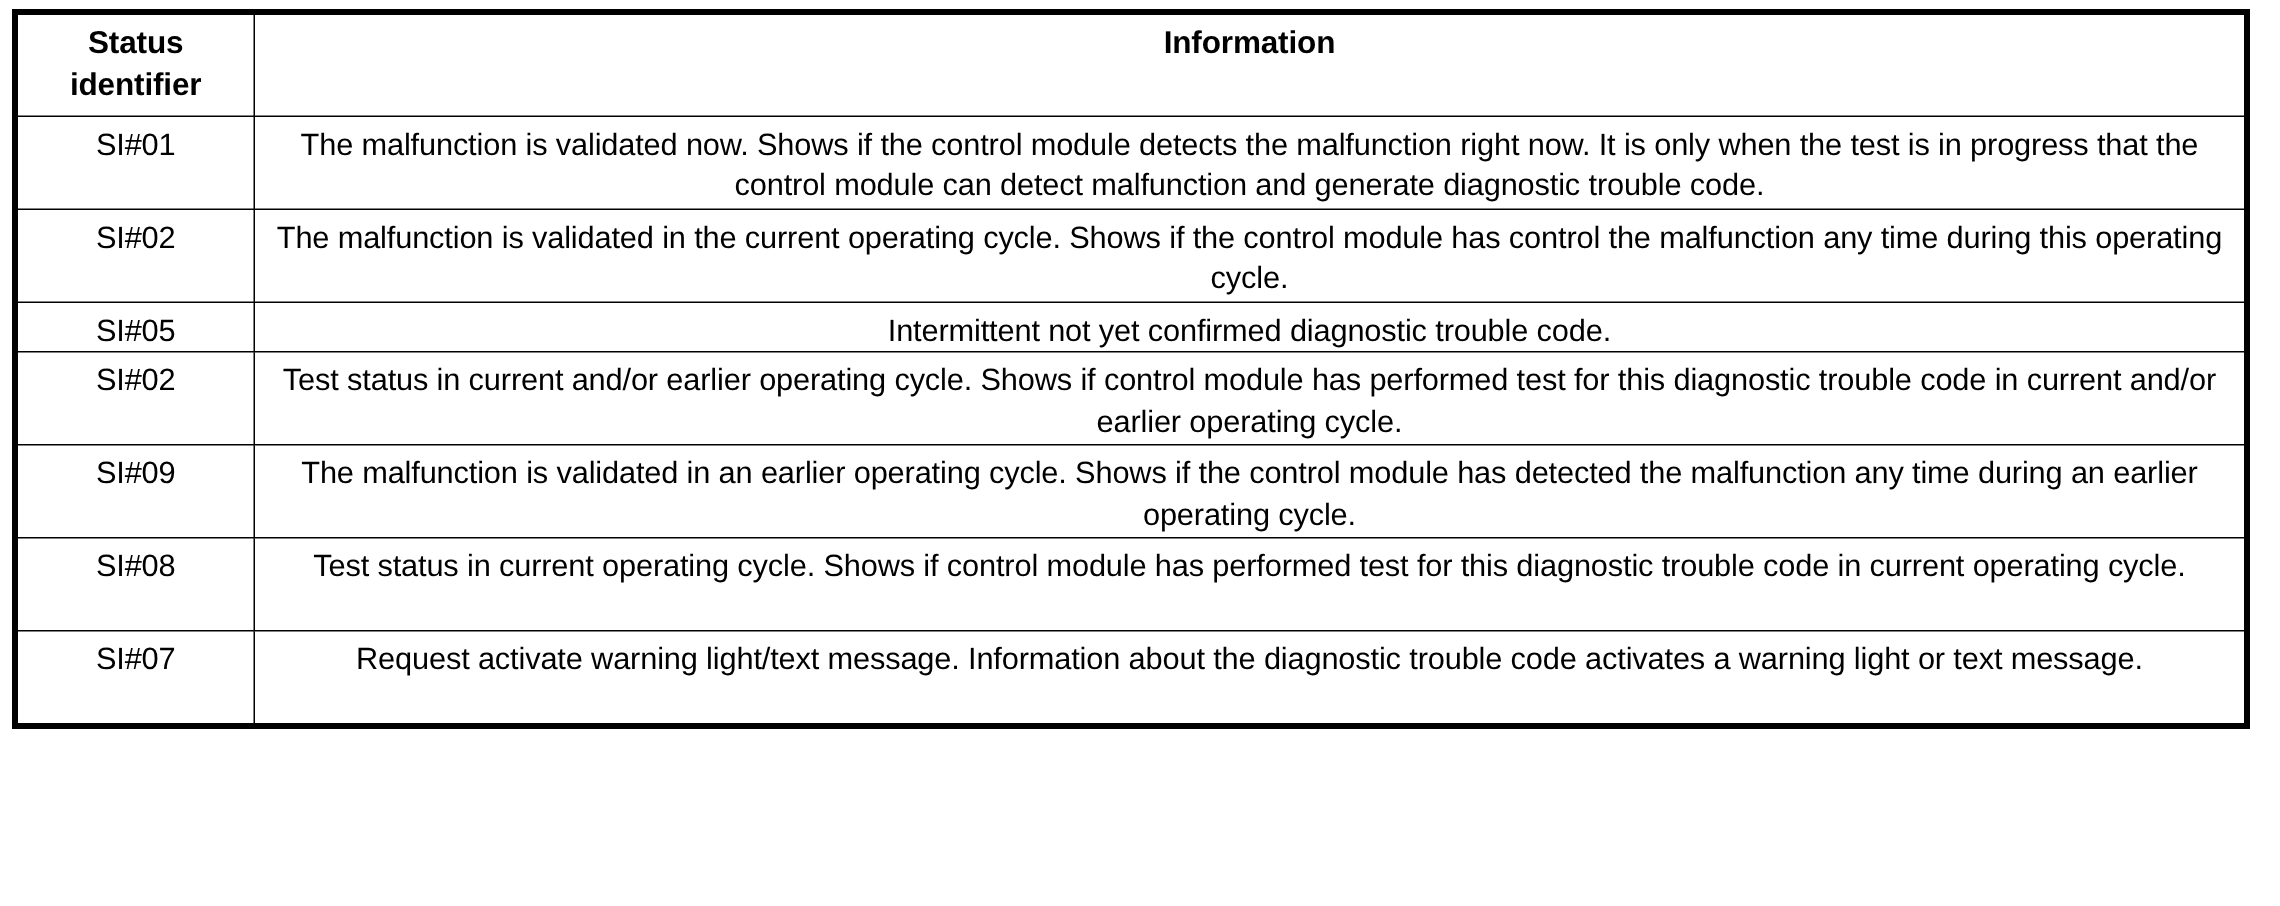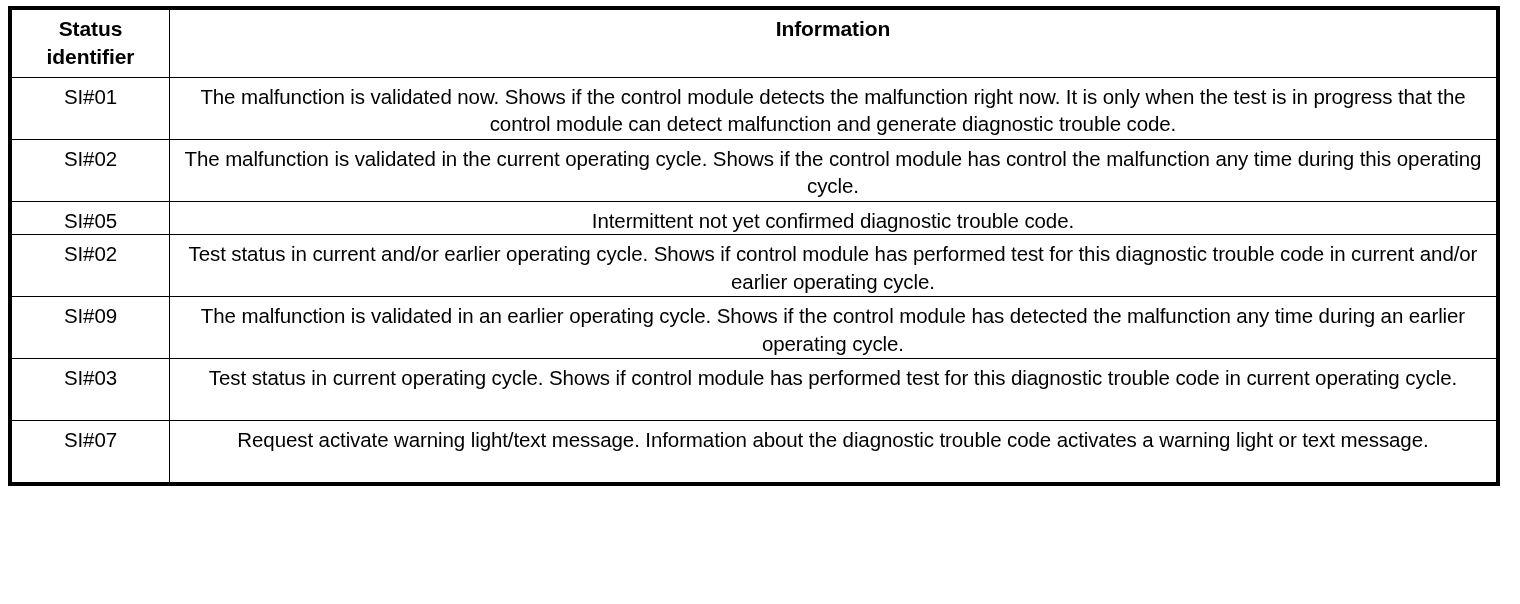--- a/index.html
+++ b/index.html
@@ -89,21 +89,21 @@
       </tr>
       <tr class="row-tall">
         <td class="cell-id">SI#02</td>
         <td class="cell-exp">Test status in current and/or earlier operating cycle. Shows if control module has performed test for this diagnostic trouble code in current and/or earlier operating cycle.</td>
       </tr>
       <tr class="row-tall">
         <td class="cell-id">SI#09</td>
         <td class="cell-exp">The malfunction is validated in an earlier operating cycle. Shows if the control module has detected the malfunction any time during an earlier operating cycle.</td>
       </tr>
       <tr class="row-tall">
-        <td class="cell-id">SI#03</td>
+        <td class="cell-id">SI#08</td>
         <td class="cell-exp">Test status in current operating cycle. Shows if control module has performed test for this diagnostic trouble code in current operating cycle.</td>
       </tr>
       <tr class="row-tall">
         <td class="cell-id">SI#07</td>
         <td class="cell-exp">Request activate warning light/text message. Information about the diagnostic trouble code activates a warning light or text message.</td>
       </tr>
     </tbody>
   </table>
 </div>
 

